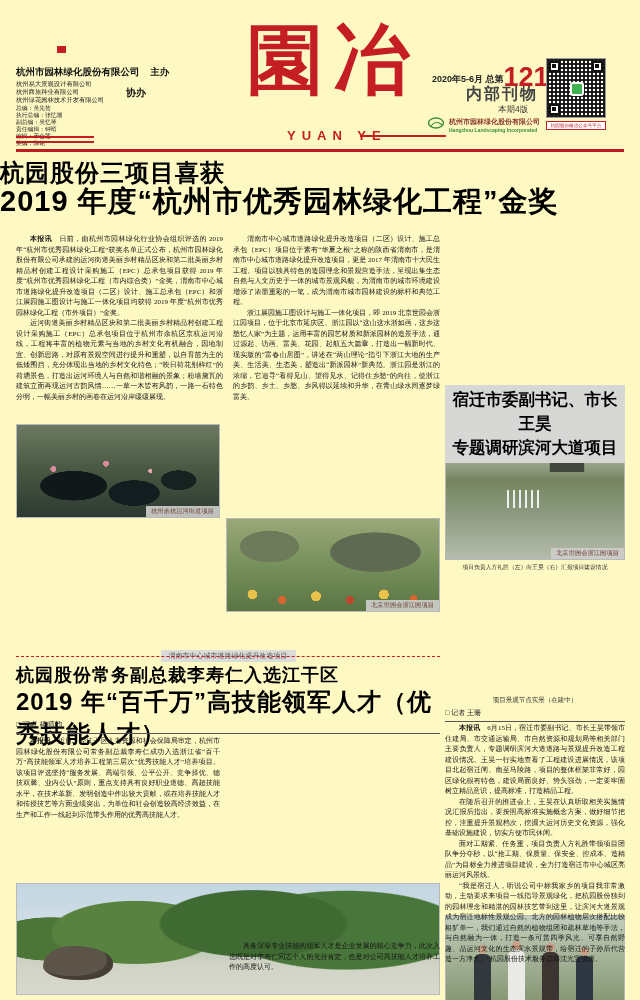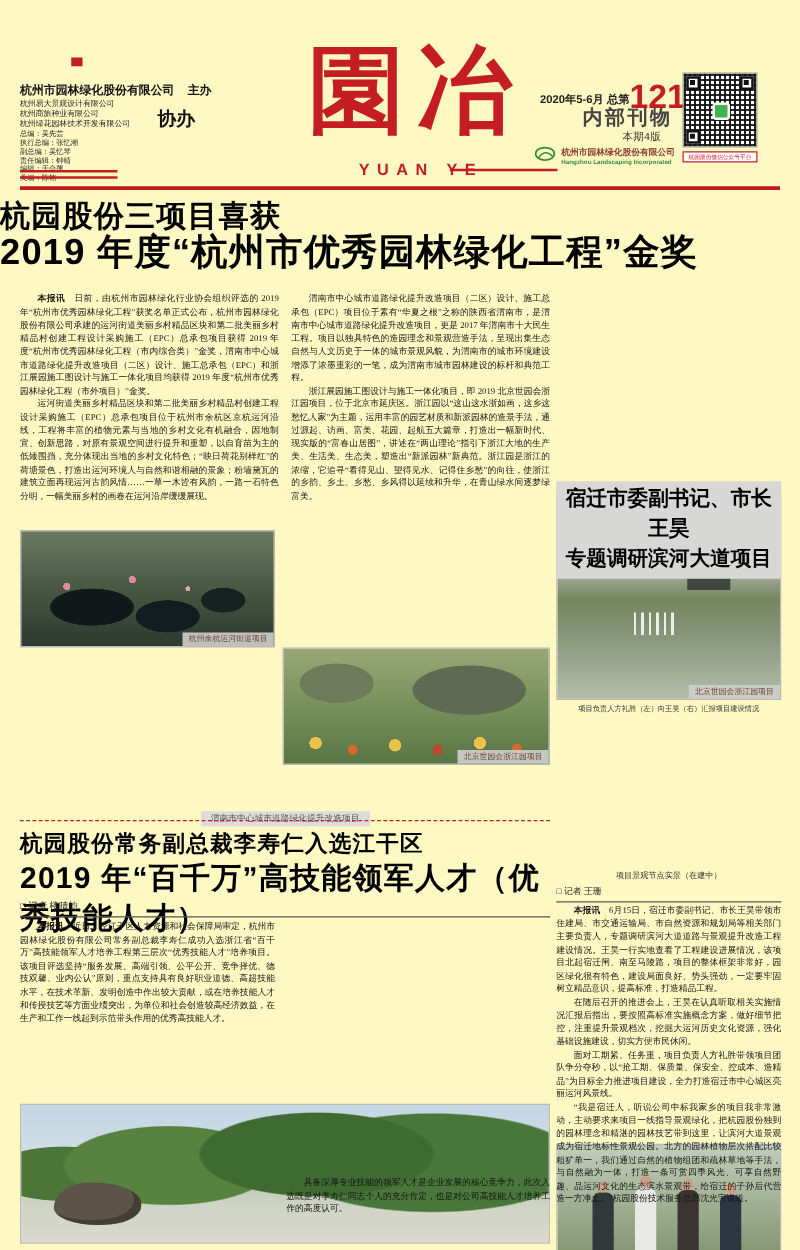--- a/index.html
+++ b/index.html
@@ -7,32 +7,32 @@
   body { font-family:"Liberation Serif","DejaVu Serif",serif; color:#1a1a1a; }
   .page { position:relative; width:640px; height:1000px; background:#fef9c3; margin:0 auto;
           overflow:hidden; box-shadow:0 0 6px rgba(0,0,0,.25); }
   .abs { position:absolute; }
 
   
   .red-sq { width:9px; height:7px; background:#c41e24; }
   .org-line { font-family:"Liberation Sans",sans-serif; font-weight:bold; font-size:9.5px; color:#111; }
   .org-role { margin-left:8px; }
   .coorg { font-size:6.3px; line-height:8px; color:#222; }
-  .co-role { font-family:"Liberation Sans",sans-serif; font-weight:bold; font-size:15px; color:#111; }
+  .co-role { font-family:"Liberation Sans",sans-serif; font-weight:bold; font-size:10px; color:#111; }
   .credits { font-size:5.8px; line-height:7px; color:#222; }
   .masthead-title { font-size:76px; font-weight:bold; color:#c41e24; letter-spacing:10px;
                     font-family:"DejaVu Serif","Liberation Serif",serif; line-height:1; }
   .masthead-pinyin { font-family:"Liberation Sans",sans-serif; font-weight:bold; color:#c41e24;
                      font-size:13px; letter-spacing:6px; }
   .red-line { height:2px; background:#c41e24; }
   .red-rule { height:2.5px; background:#c01a20; }
   .issue-row { font-family:"Liberation Sans",sans-serif; font-weight:bold; color:#222; font-size:9px; white-space:nowrap; }
   .issue-num { color:#c41e24; font-size:27px; line-height:1; vertical-align:-4px; letter-spacing:0; }
   .pub-type { font-family:"Liberation Sans",sans-serif; font-weight:bold; font-size:16px; color:#444; letter-spacing:2px; }
-  .edition { font-family:Liberation Mono, monospace; font-size:8.5px; color:#333; }
+  .edition { font-family:Liberation Sans, sans-serif; font-size:8.5px; color:#333; }
   .brand-cn { font-family:"Liberation Sans",sans-serif; font-weight:bold; font-size:7px; color:#8b3a2e; }
   .brand-en { font-family:"Liberation Sans",sans-serif; font-size:5px; color:#3a8a3d; font-weight:bold; }
   .tree-icon { width:17px; height:14px; position:relative; }
   .tree-icon svg { display:block; }
   .qr { width:60px; height:60px; border:1px solid #999; position:relative; background:
         repeating-linear-gradient(0deg,rgba(17,17,17,.9) 0 2px,transparent 2px 4px),
         repeating-linear-gradient(90deg,#222 0 2px,#fff 2px 4px); }
   .qr .finder { position:absolute; width:11px; height:11px; border:2.5px solid #111; background:#fff; }
   .qr .finder i { display:block; width:4px; height:4px; background:#111; margin:1px; }
   .qr .wechat { position:absolute; left:23px; top:23px; width:14px; height:14px; background:#3eb34f;
@@ -127,21 +127,21 @@
     <div>执行总编：张忆潮</div>
     <div>副总编：吴忆琴</div>
     <div>责任编辑：钟晴</div>
     <div>编辑：于合莲</div>
     <div>美编：陈铭</div>
   </div>
 
   <div class="abs red-line" style="left:16px;top:136px;width:78px;"></div>
   <div class="abs red-line" style="left:16px;top:141px;width:78px;"></div>
 
-  <div class="abs masthead-title" style="left:247px;top:34px;">園冶</div>
+  <div class="abs masthead-title" style="left:247px;top:22px;">園冶</div>
   <div class="abs masthead-pinyin" style="left:287px;top:128px;">YUAN YE</div>
   <div class="abs red-line" style="left:360px;top:135px;width:86px;height:1.5px;"></div>
 
   <div class="abs issue-row" style="left:432px;top:64px;">
     <span>2020年5-6月</span>
     <span>总第</span><span class="issue-num">121</span><span>期</span>
   </div>
   <div class="abs pub-type" style="left:466px;top:84px;">内部刊物</div>
   <div class="abs edition" style="left:498px;top:104px;">本期4版</div>
 

